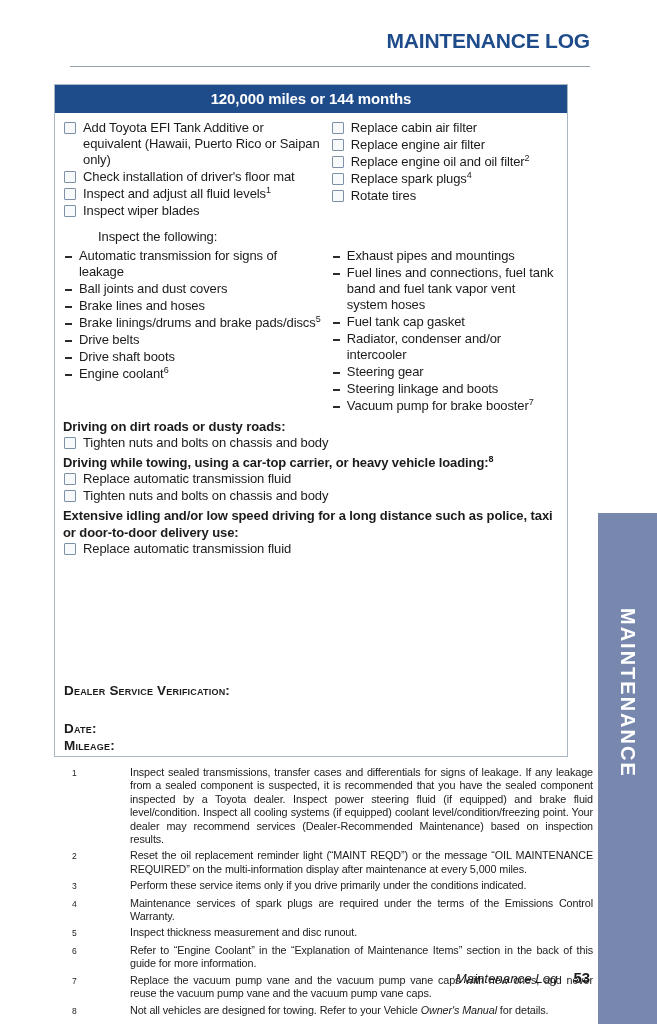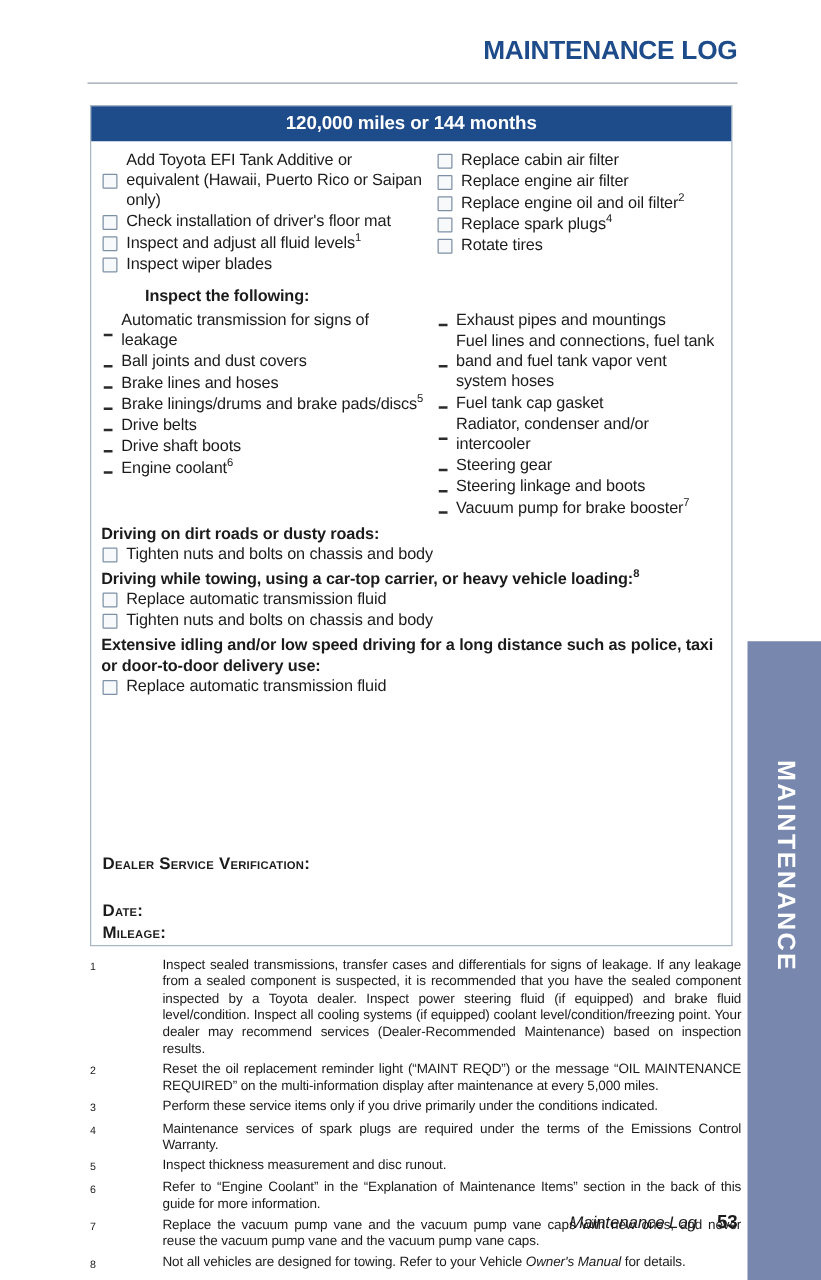--- a/index.html
+++ b/index.html
@@ -12,40 +12,40 @@
   .page-title {
     position:absolute; top:29px; right:67px;
     font-size:21px; font-weight:bold; color:var(--navy);
     letter-spacing:-0.2px; white-space:nowrap;
   }
   .title-rule {
     position:absolute; left:70px; right:67px; top:66px;
     border-top:1px solid #96a0aa; height:0;
   }
   .interval-box {
-    position:absolute; left:72px; top:84px; width:514px; height:673px;
+    position:absolute; left:54px; top:84px; width:514px; height:673px;
     border:1px solid #a9b6c4; box-sizing:border-box; background:#fff;
   }
   .box-header {
     height:28px; line-height:28px; background:var(--navy);
     color:#fff; font-size:15px; font-weight:bold; text-align:center;
   }
   .box-body { padding:7px 8px 0 8px; font-size:13px; }
   .cols { display:flex; }
   .col-l { width:54%; padding-right:6px; box-sizing:border-box; }
   .col-r { width:46%; }
-  .row { display:flex; align-items:center; line-height:16px; margin-bottom:1px; }
+  .row { display:flex; align-items:flex-start; line-height:16px; margin-bottom:1px; }
   .cbx {
     flex:0 0 auto; width:10px; height:10px; margin:2px 7px 0 1px;
     border:1px solid #7e90a5; background:#f7f9fb; border-radius:1px;
   }
   .dash { flex:0 0 auto; width:7px; height:2px; background:#2b2b2b; margin:8px 7px 0 2px; }
   .itxt { flex:1; }
   sup { font-size:9px; line-height:0; }
-  .sec-heading { font-weight:bold; line-height:16px; margin:9px 0 3px 0;padding-left:35px; }
+  .sec-heading { font-weight:normal; line-height:16px; margin:9px 0 3px 0;padding-left:35px; }
   .graybar {
     background:var(--graybar); margin:11px 0 12px 0;
     padding:6px 4px 6px 22px; font-weight:bold; line-height:16px;
   }
   .cond-heading { font-weight:bold; line-height:17px; margin-top:3px; }
   .smallcaps {
     font-variant:small-caps; font-weight:bold; font-size:13.5px; letter-spacing:0.2px;
   }
   .dealer-label { position:absolute; left:9px; top:598px; }
   .date-label { position:absolute; left:9px; top:636px; }

